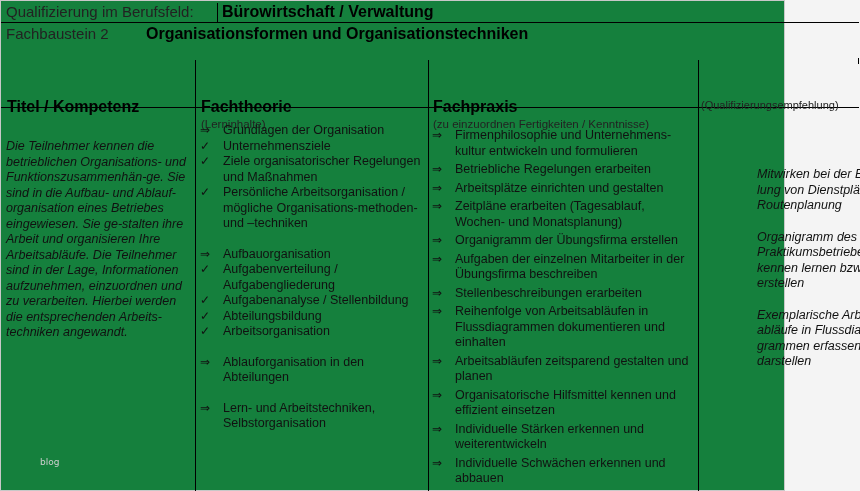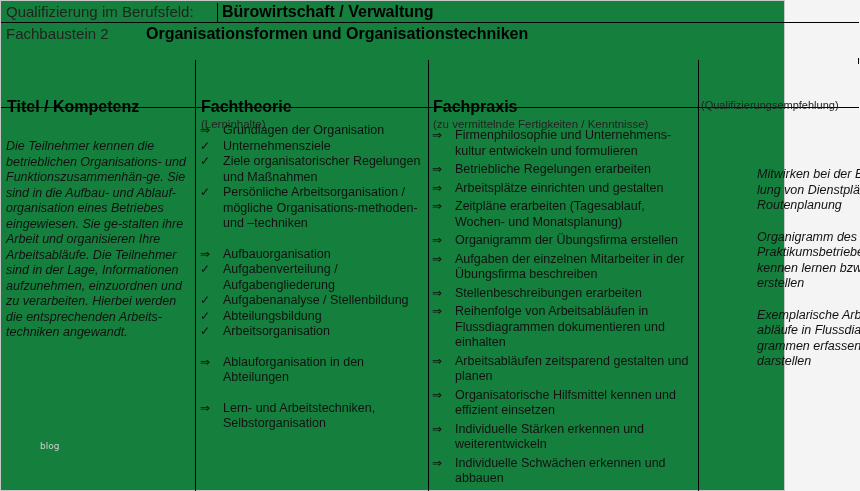--- a/index.html
+++ b/index.html
@@ -25,21 +25,21 @@
 
     .cell { position: absolute; font-size: 12.5px; line-height: 15.5px; color: #111; }
     .cell p { margin: 0; font-style: italic; }
     ul.items { list-style: none; }
     ul.items li { position: relative; padding-left: 24px; }
     ul.items li .mk { position: absolute; left: 1px; top: 0; width: 20px; font-size: 12px; }
     ul.items li.gap { margin-top: 15px; }
     .fp ul.items li { margin-bottom: 3px; }
     .prak p { margin-bottom: 16px; }
 
-    .watermark { position: absolute; left: 39px; top: 440px; font-size: 9px; color: #cfcfcf; font-family: "DejaVu Sans", sans-serif; }
+    .watermark { position: absolute; left: 39px; top: 456px; font-size: 9px; color: #cfcfcf; font-family: "DejaVu Sans", sans-serif; }
   </style>
 </head>
 <body>
 
 <div class="frame">
 
   <div class="row1">
     <span class="q-label">Qualifizierung im Berufsfeld:</span>
     <span class="q-sep"></span>
     <span class="q-value">Bürowirtschaft / Verwaltung</span>
@@ -58,21 +58,21 @@
 
   <div class="col-head" style="left:6px;">
     <div class="h">Titel / Kompetenz</div>
   </div>
   <div class="col-head" style="left:200px;">
     <div class="h">Fachtheorie</div>
     <div class="sub">(Lerninhalte)</div>
   </div>
   <div class="col-head" style="left:432px;">
     <div class="h">Fachpraxis</div>
-    <div class="sub">(zu vermittelnde Fertigkeiten / Kenntnisse)</div>
+    <div class="sub">(zu einzuordnen Fertigkeiten / Kenntnisse)</div>
   </div>
   <div class="col-head" style="left:700px;">
     <div class="sub" style="font-size:11px;">(Qualifizierungsempfehlung)</div>
   </div>
 
   <div class="cell" style="left:5px; top:138px; width:187px;">
     <p>Die Teilnehmer kennen die betrieblichen Organisations- und Funktionszusammenhän-ge. Sie sind in die Aufbau- und Ablauf-organisation eines Betriebes eingewiesen. Sie ge-stalten ihre Arbeit und organisieren Ihre Arbeitsabläufe. Die Teilnehmer sind in der Lage, Informationen aufzunehmen, einzuordnen und zu verarbeiten. Hierbei werden die entsprechenden Arbeits-techniken angewandt.</p>
   </div>
 
   <div class="cell" style="left:198px; top:122px; width:228px;">

